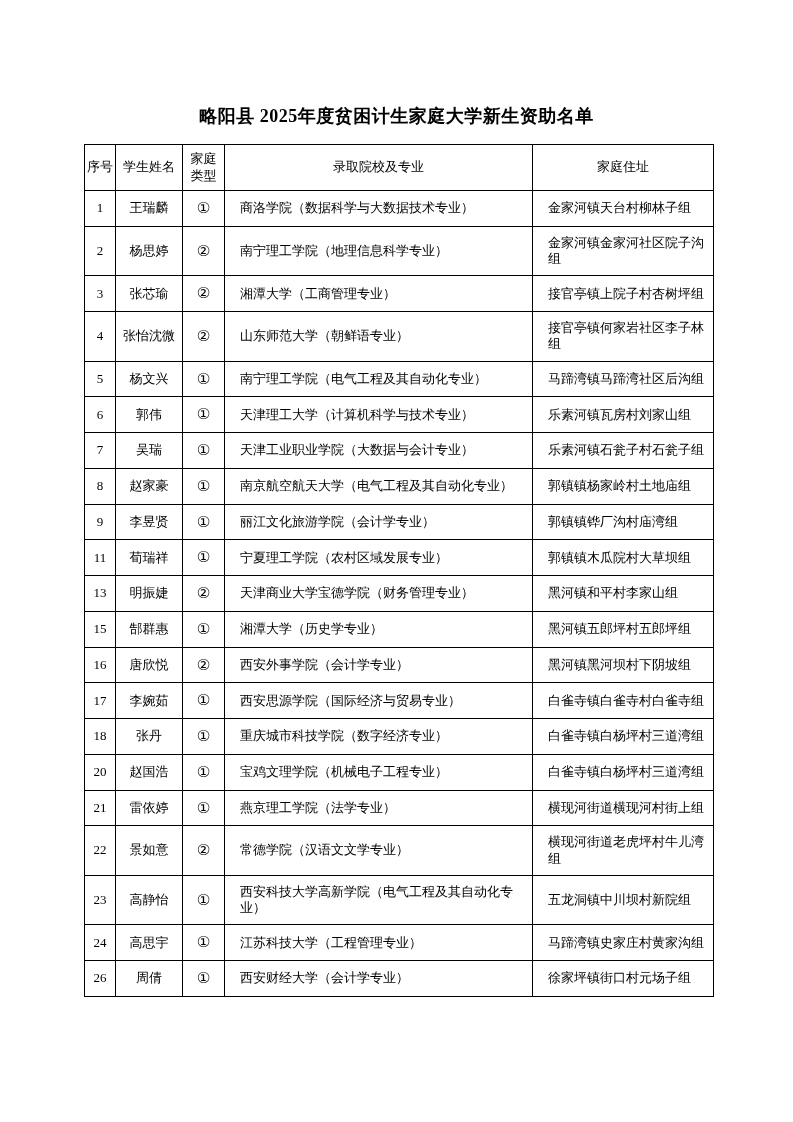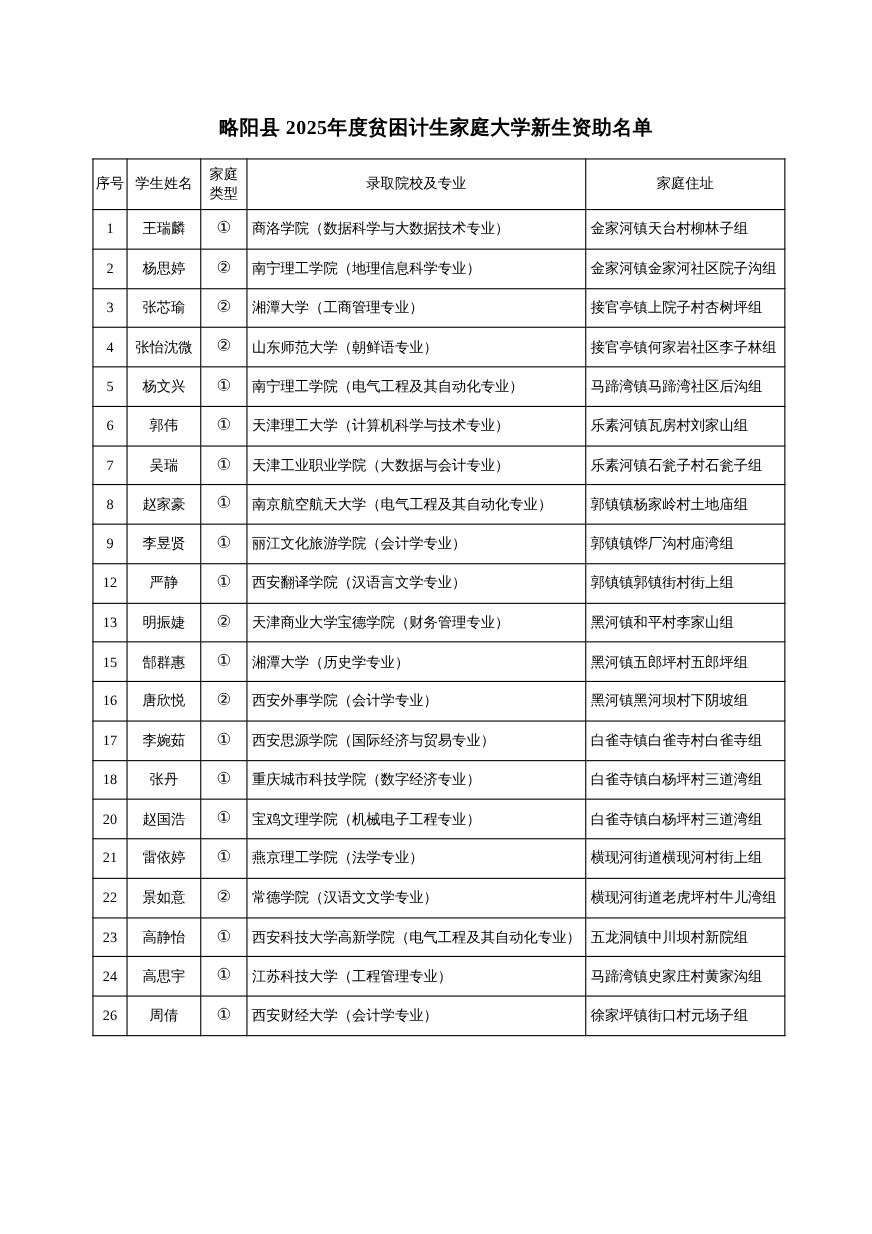--- a/index.html
+++ b/index.html
@@ -48,21 +48,21 @@
   .aid-table th {
     font-weight: normal;
     text-align: center;
     height: 46px;
     padding: 2px;
   }
   .aid-table td {
     padding: 8px 3px;
   }
   td.cell-center { text-align: center; }
-  td.cell-left   { text-align: left; padding-left: 4px; padding-right: 4px; }
+  td.cell-left   { text-align: left; padding-left: 15px; padding-right: 4px; }
   td.cell-type   {
     text-align: center;
     font-size: 15px;
     font-family: "Liberation Serif", "DejaVu Sans", serif;
   }
 </style>
 </head>
 <body>
 
 <div class="page">
@@ -143,25 +143,25 @@
     <td class="cell-left">郭镇镇杨家岭村土地庙组</td>
   </tr>
         <tr>
     <td class="cell-center">9</td>
     <td class="cell-center">李昱贤</td>
     <td class="cell-type">①</td>
     <td class="cell-left">丽江文化旅游学院（会计学专业）</td>
     <td class="cell-left">郭镇镇铧厂沟村庙湾组</td>
   </tr>
         <tr>
-    <td class="cell-center">12</td>
-    <td class="cell-center">严静</td>
-    <td class="cell-type">①</td>
-    <td class="cell-left">西安翻译学院（汉语言文学专业）</td>
-    <td class="cell-left">郭镇镇郭镇街村街上组</td>
+    <td class="cell-center">11</td>
+    <td class="cell-center">荀瑞祥</td>
+    <td class="cell-type">①</td>
+    <td class="cell-left">宁夏理工学院（农村区域发展专业）</td>
+    <td class="cell-left">郭镇镇木瓜院村大草坝组</td>
   </tr>
         <tr>
     <td class="cell-center">13</td>
     <td class="cell-center">明振婕</td>
     <td class="cell-type">②</td>
     <td class="cell-left">天津商业大学宝德学院（财务管理专业）</td>
     <td class="cell-left">黑河镇和平村李家山组</td>
   </tr>
         <tr>
     <td class="cell-center">15</td>

